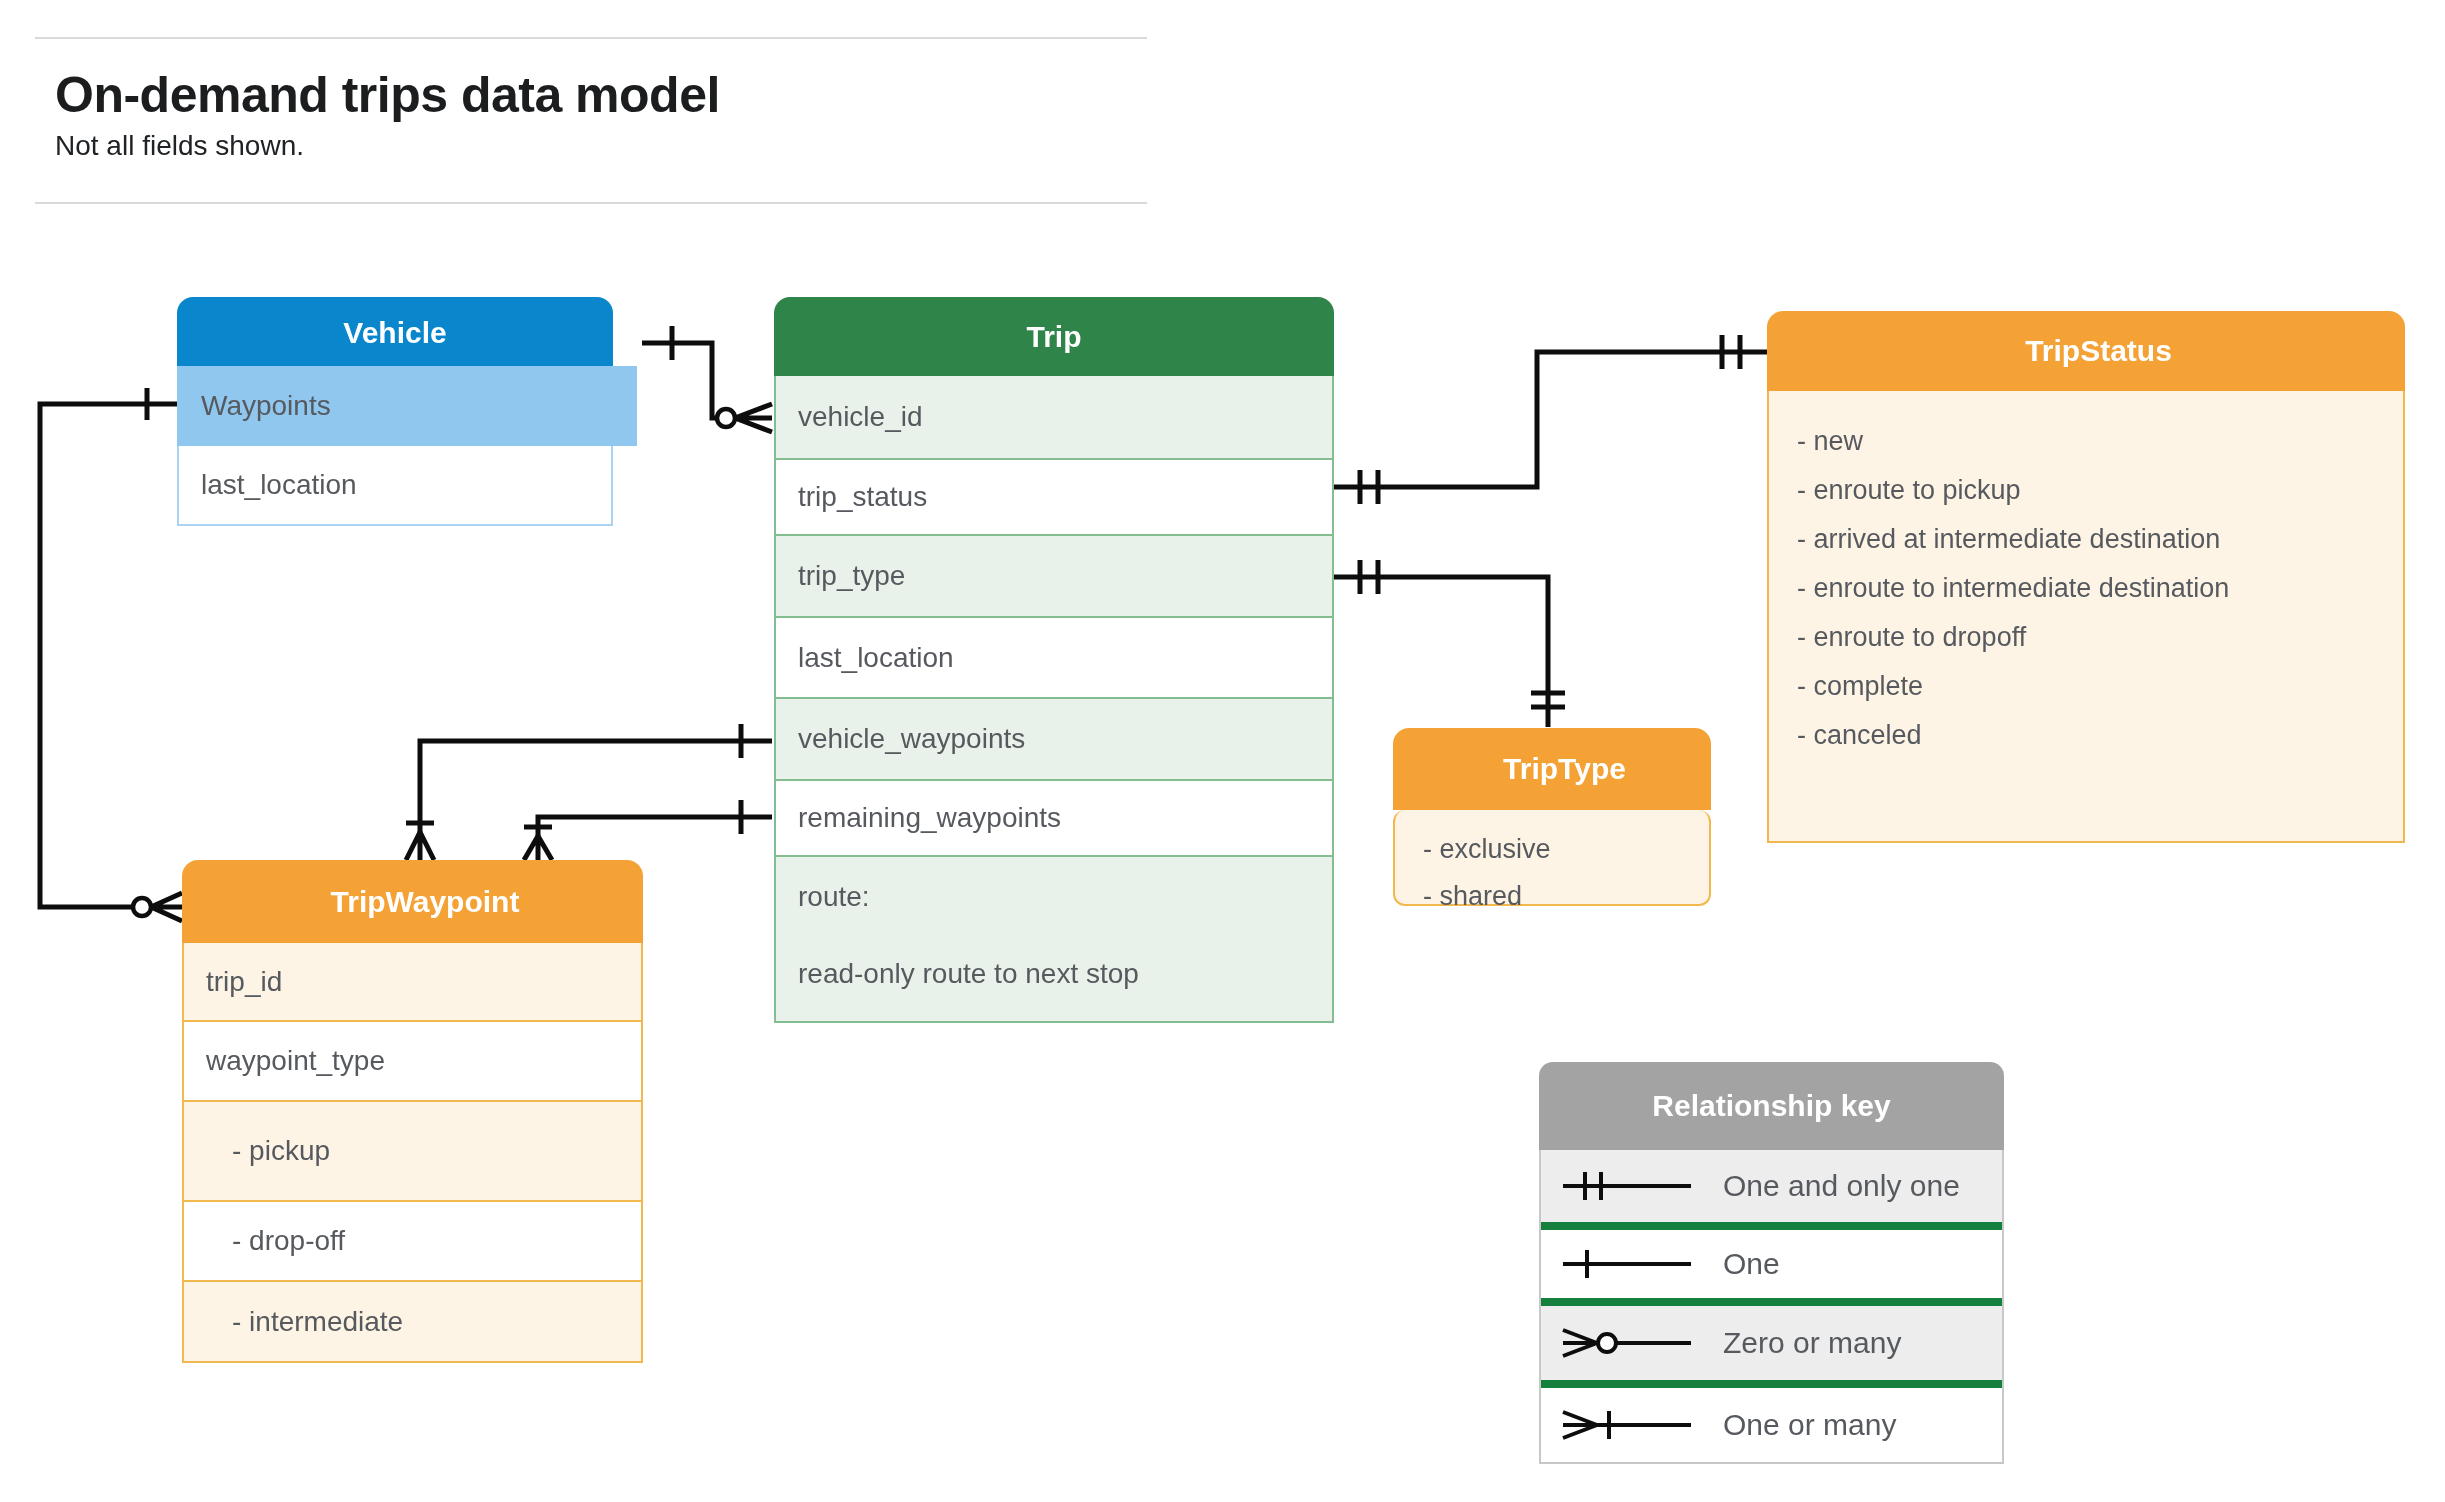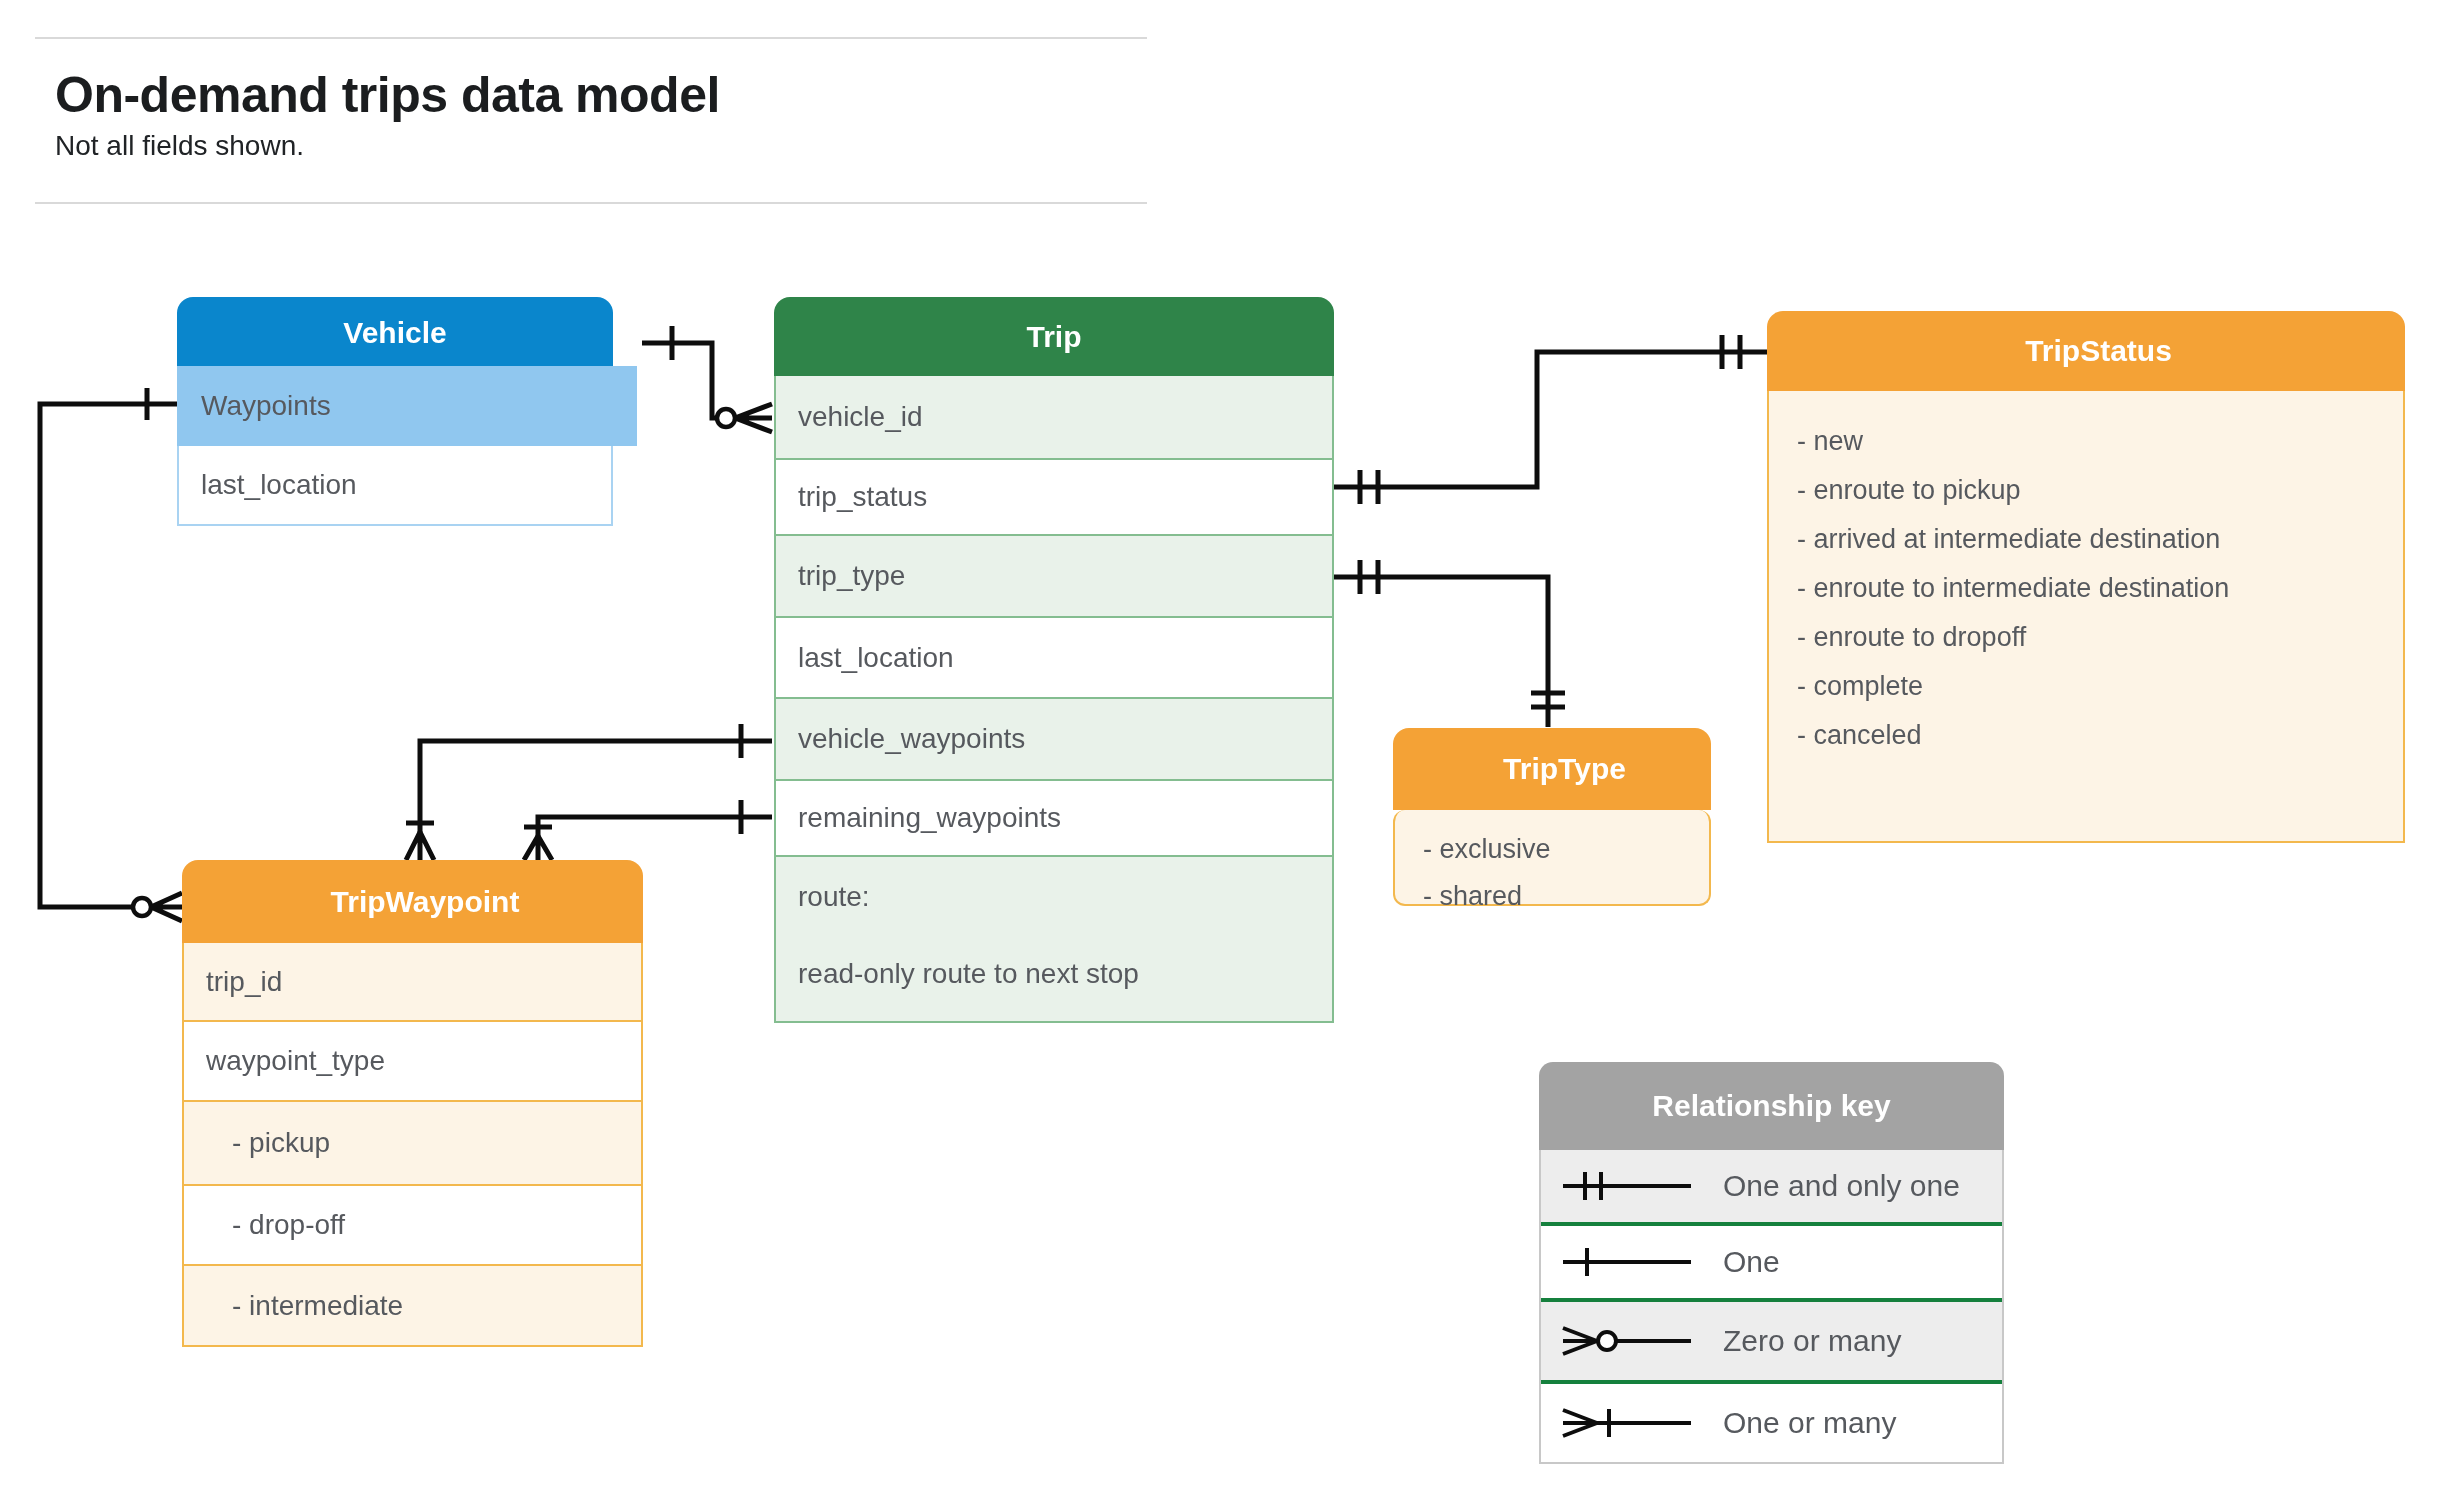--- a/index.html
+++ b/index.html
@@ -44,21 +44,21 @@
   .obody .trow.tint{background:#fdf4e6;}
   .obody .trow.plain{background:#ffffff;}
 
   .panel{box-sizing:border-box;border:2px solid #f3b84d;border-top:none;background:#fdf4e6;
          font-size:27px;color:#56595e;padding:26px 0 0 28px;}
   .panel .line{line-height:49px;}
   .panel.small{padding-top:16px;}
   .panel.small .line{line-height:47px;}
 
   .lbody{box-sizing:border-box;border:2px solid #c8c8c8;border-top:none;}
-  .lbody .legend-row{display:flex;align-items:center;border-top:4px solid #15803d;box-sizing:border-box;padding-left:16px;}
+  .lbody .legend-row{display:flex;align-items:center;border-top:8px solid #15803d;box-sizing:border-box;padding-left:16px;}
   .lbody .legend-row:first-child{border-top:none;}
   .legend-row.tint{background:#ededed;}
   .legend-row.plain{background:#ffffff;}
   .legend-row .sym{flex:0 0 auto;}
   .legend-row .lab{font-size:30px;color:#56595e;margin-left:26px;}
   .sym-line{stroke:#0d0d0d;stroke-width:4;fill:none;}
   .sym-ring{stroke:#0d0d0d;stroke-width:4;fill:#ffffff;}
 </style>
 </head>
 <body>
@@ -186,21 +186,21 @@
     <div class="thead orange" style="height:83px;">
       <span>TripWaypoint</span>
     </div>
     <div class="obody">
       <div class="trow tint" style="height:77px;">
         <span>trip_id</span>
       </div>
       <div class="trow plain" style="height:80px;">
         <span>waypoint_type</span>
       </div>
-      <div class="trow tint indent" style="height:84px;">
+      <div class="trow tint indent" style="height:100px;">
         <span>- pickup</span>
       </div>
       <div class="trow plain indent" style="height:80px;">
         <span>- drop-off</span>
       </div>
       <div class="trow tint indent" style="height:81px;">
         <span>- intermediate</span>
       </div>
     </div>
   </div>

